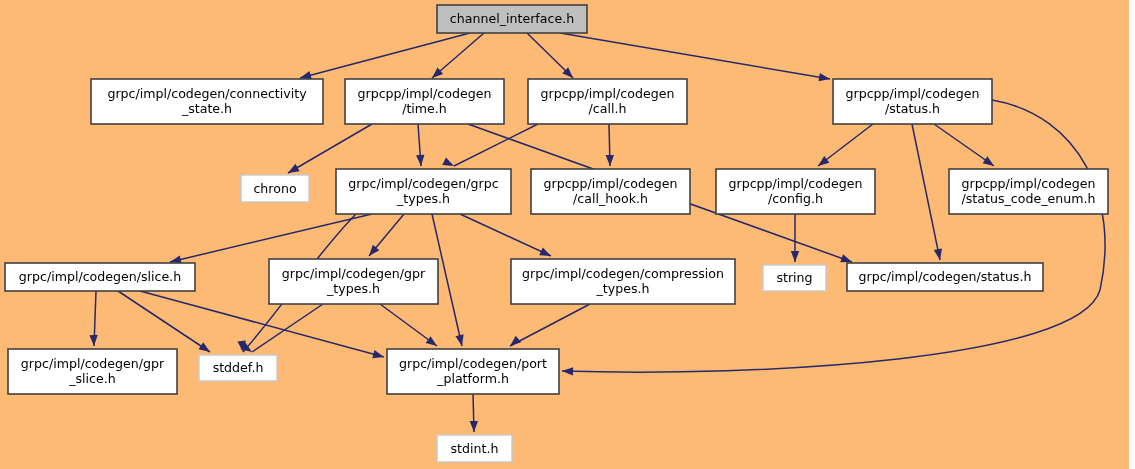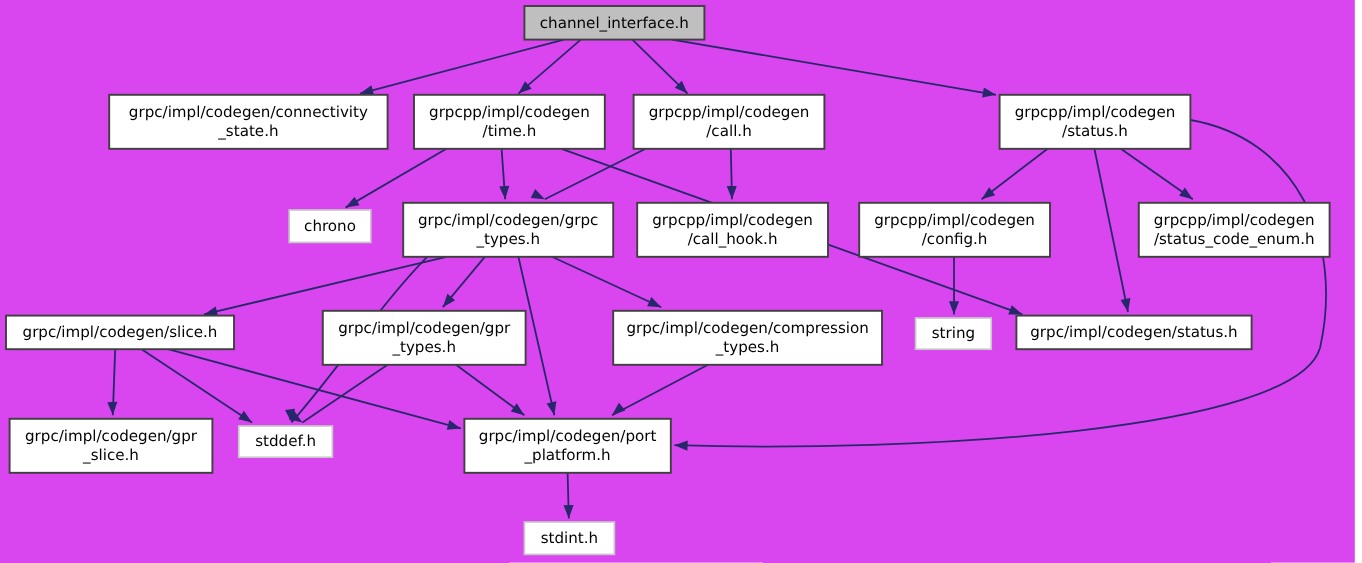--- a/index.html
+++ b/index.html
@@ -1,17 +1,17 @@
 <!DOCTYPE html>
 <html><head>
 <meta charset="utf-8">
 <style>
   html,body{margin:0;padding:0;background:#ffffff;}
   body{font-family:"DejaVu Sans","Liberation Sans",sans-serif;}
-  #graph-root{position:relative;width:1129px;height:469px;background:#d946ef;overflow:hidden;}
+  #graph-root{position:relative;width:1129px;height:469px;background:#fdba74;overflow:hidden;}
   svg.graph{position:absolute;left:0;top:0;width:1135px;height:469px;}
   .node-box{fill:#ffffff;stroke:#404040;stroke-width:1.6px;}
   .node-box.root{fill:#bfbfbf;stroke:#404040;stroke-width:1.6px;}
   .node-box.leaf{fill:#ffffff;stroke:#c8c8c8;stroke-width:1.4px;}
   .node-label{font-family:"DejaVu Sans","Liberation Sans",sans-serif;font-size:12.6px;fill:#000000;text-anchor:middle;dominant-baseline:middle;}
   .edge{fill:none;stroke:#27286b;stroke-width:1.5px;}
   .edge-head{fill:#27286b;stroke:none;}
 </style>
 </head>
 <body>

